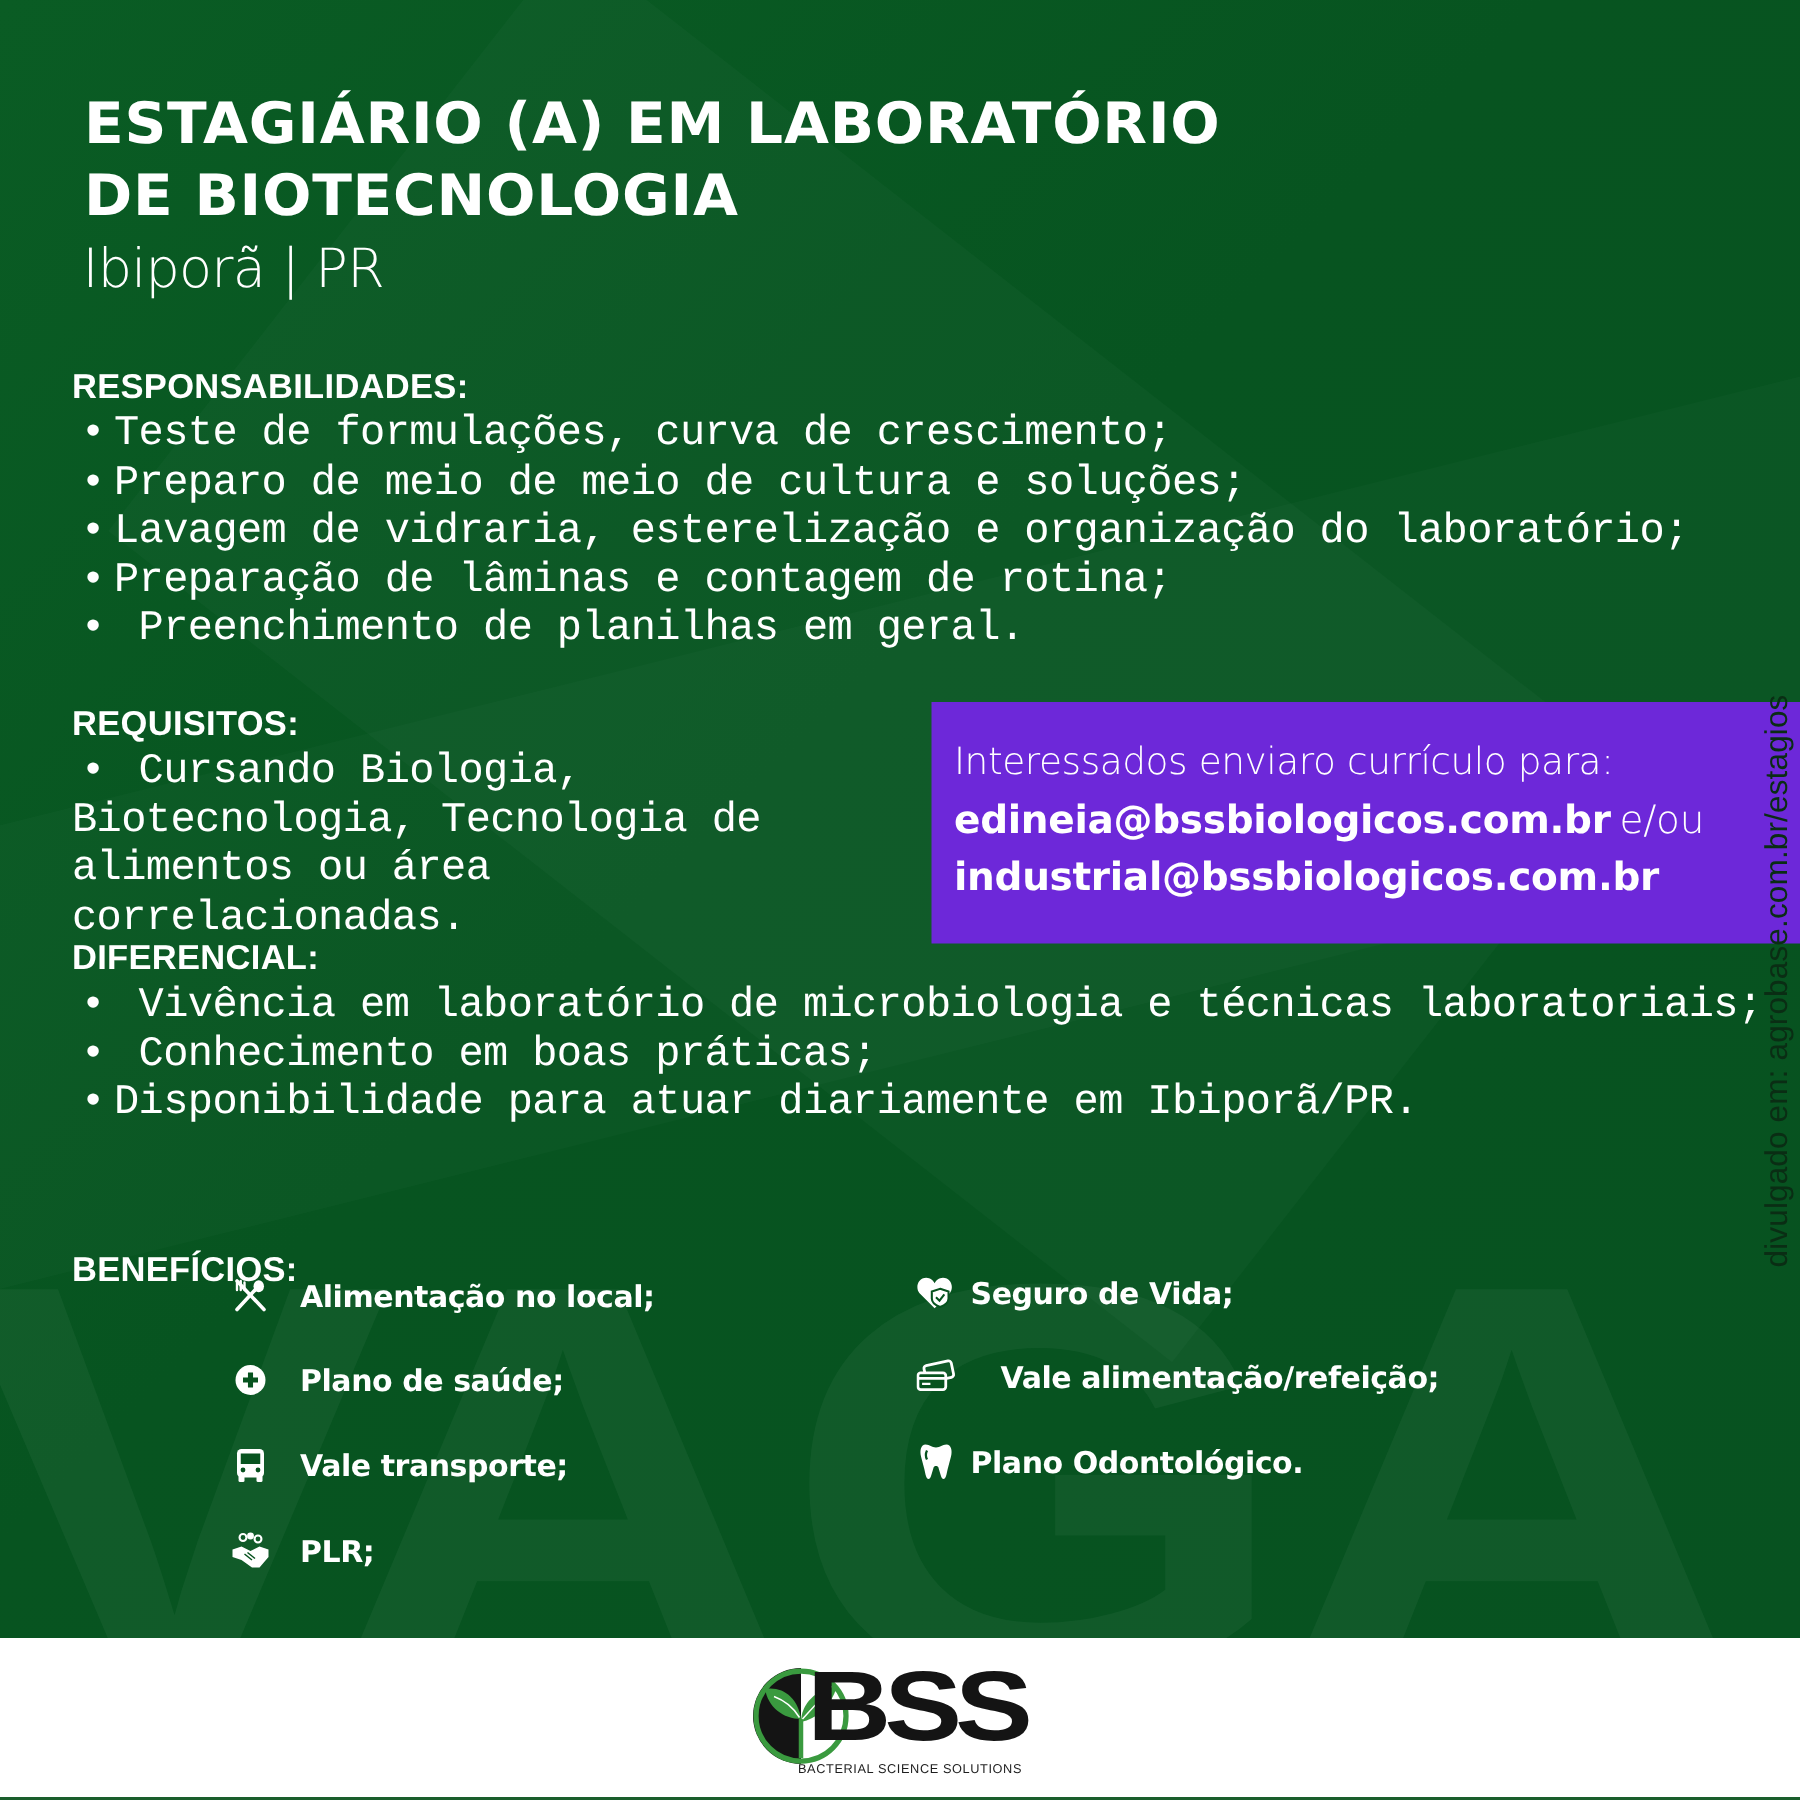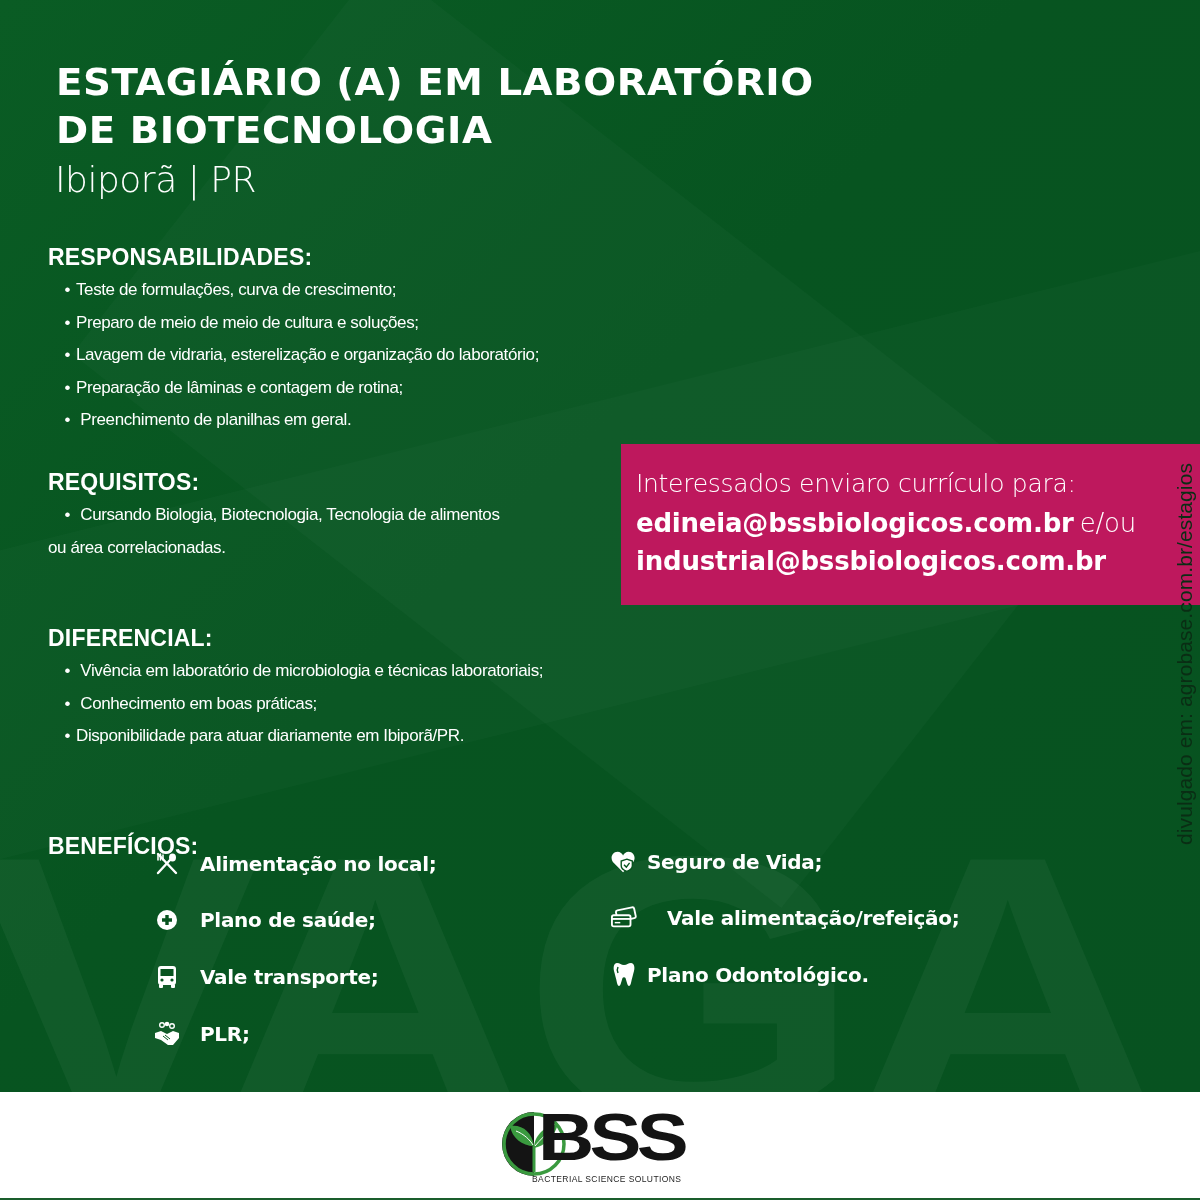--- a/index.html
+++ b/index.html
@@ -40,34 +40,34 @@
     font-size: 36px; line-height: 44px; letter-spacing: -0.5px;
     font-stretch: condensed;
   }
   .section { position: absolute; left: 48px; }
   .sec-title {
     font-family: "Liberation Sans", sans-serif; font-weight: 700;
     font-size: 23px; line-height: 28px; letter-spacing: 0.2px;
     margin-bottom: 3px;
   }
   .item {
-    font-family: Liberation Sans, sans-serif;
-    font-size: 17px; line-height: 32.5px; letter-spacing: -0.4px;
+    font-family: Liberation Mono, monospace;
+    font-size: 28px; line-height: 32.5px; letter-spacing: -0.4px;
     white-space: nowrap;
   }
   .item .bullet { display: inline-block; width: 22px; text-align: right; padding-right: 6px; }
   .sec-resp { top: 243px; }
   .sec-req { top: 468px; width: 460px; }
   .sec-req .item { white-space: normal; }
   .sec-dif { top: 624px; }
   .sec-ben { top: 832px; }
 
   .contact-box {
-    position: absolute; left: 621px; top: 444px; width: 579px; height: 161px;
-    background: #be185d;
+    position: absolute; left: 621px; top: 468px; width: 579px; height: 161px;
+    background: #6d28d9;
   }
   .contact-intro {
     position: absolute; left: 15px; top: 22px;
     font-family: "DejaVu Sans", sans-serif; font-weight: 300;
     font-size: 25px; line-height: 36px; letter-spacing: -0.3px; white-space: nowrap;
   }
   .contact-line {
     position: absolute; left: 15px;
     font-family: "DejaVu Sans", sans-serif;
     font-size: 26px; line-height: 36px; white-space: nowrap; letter-spacing: -0.2px;

